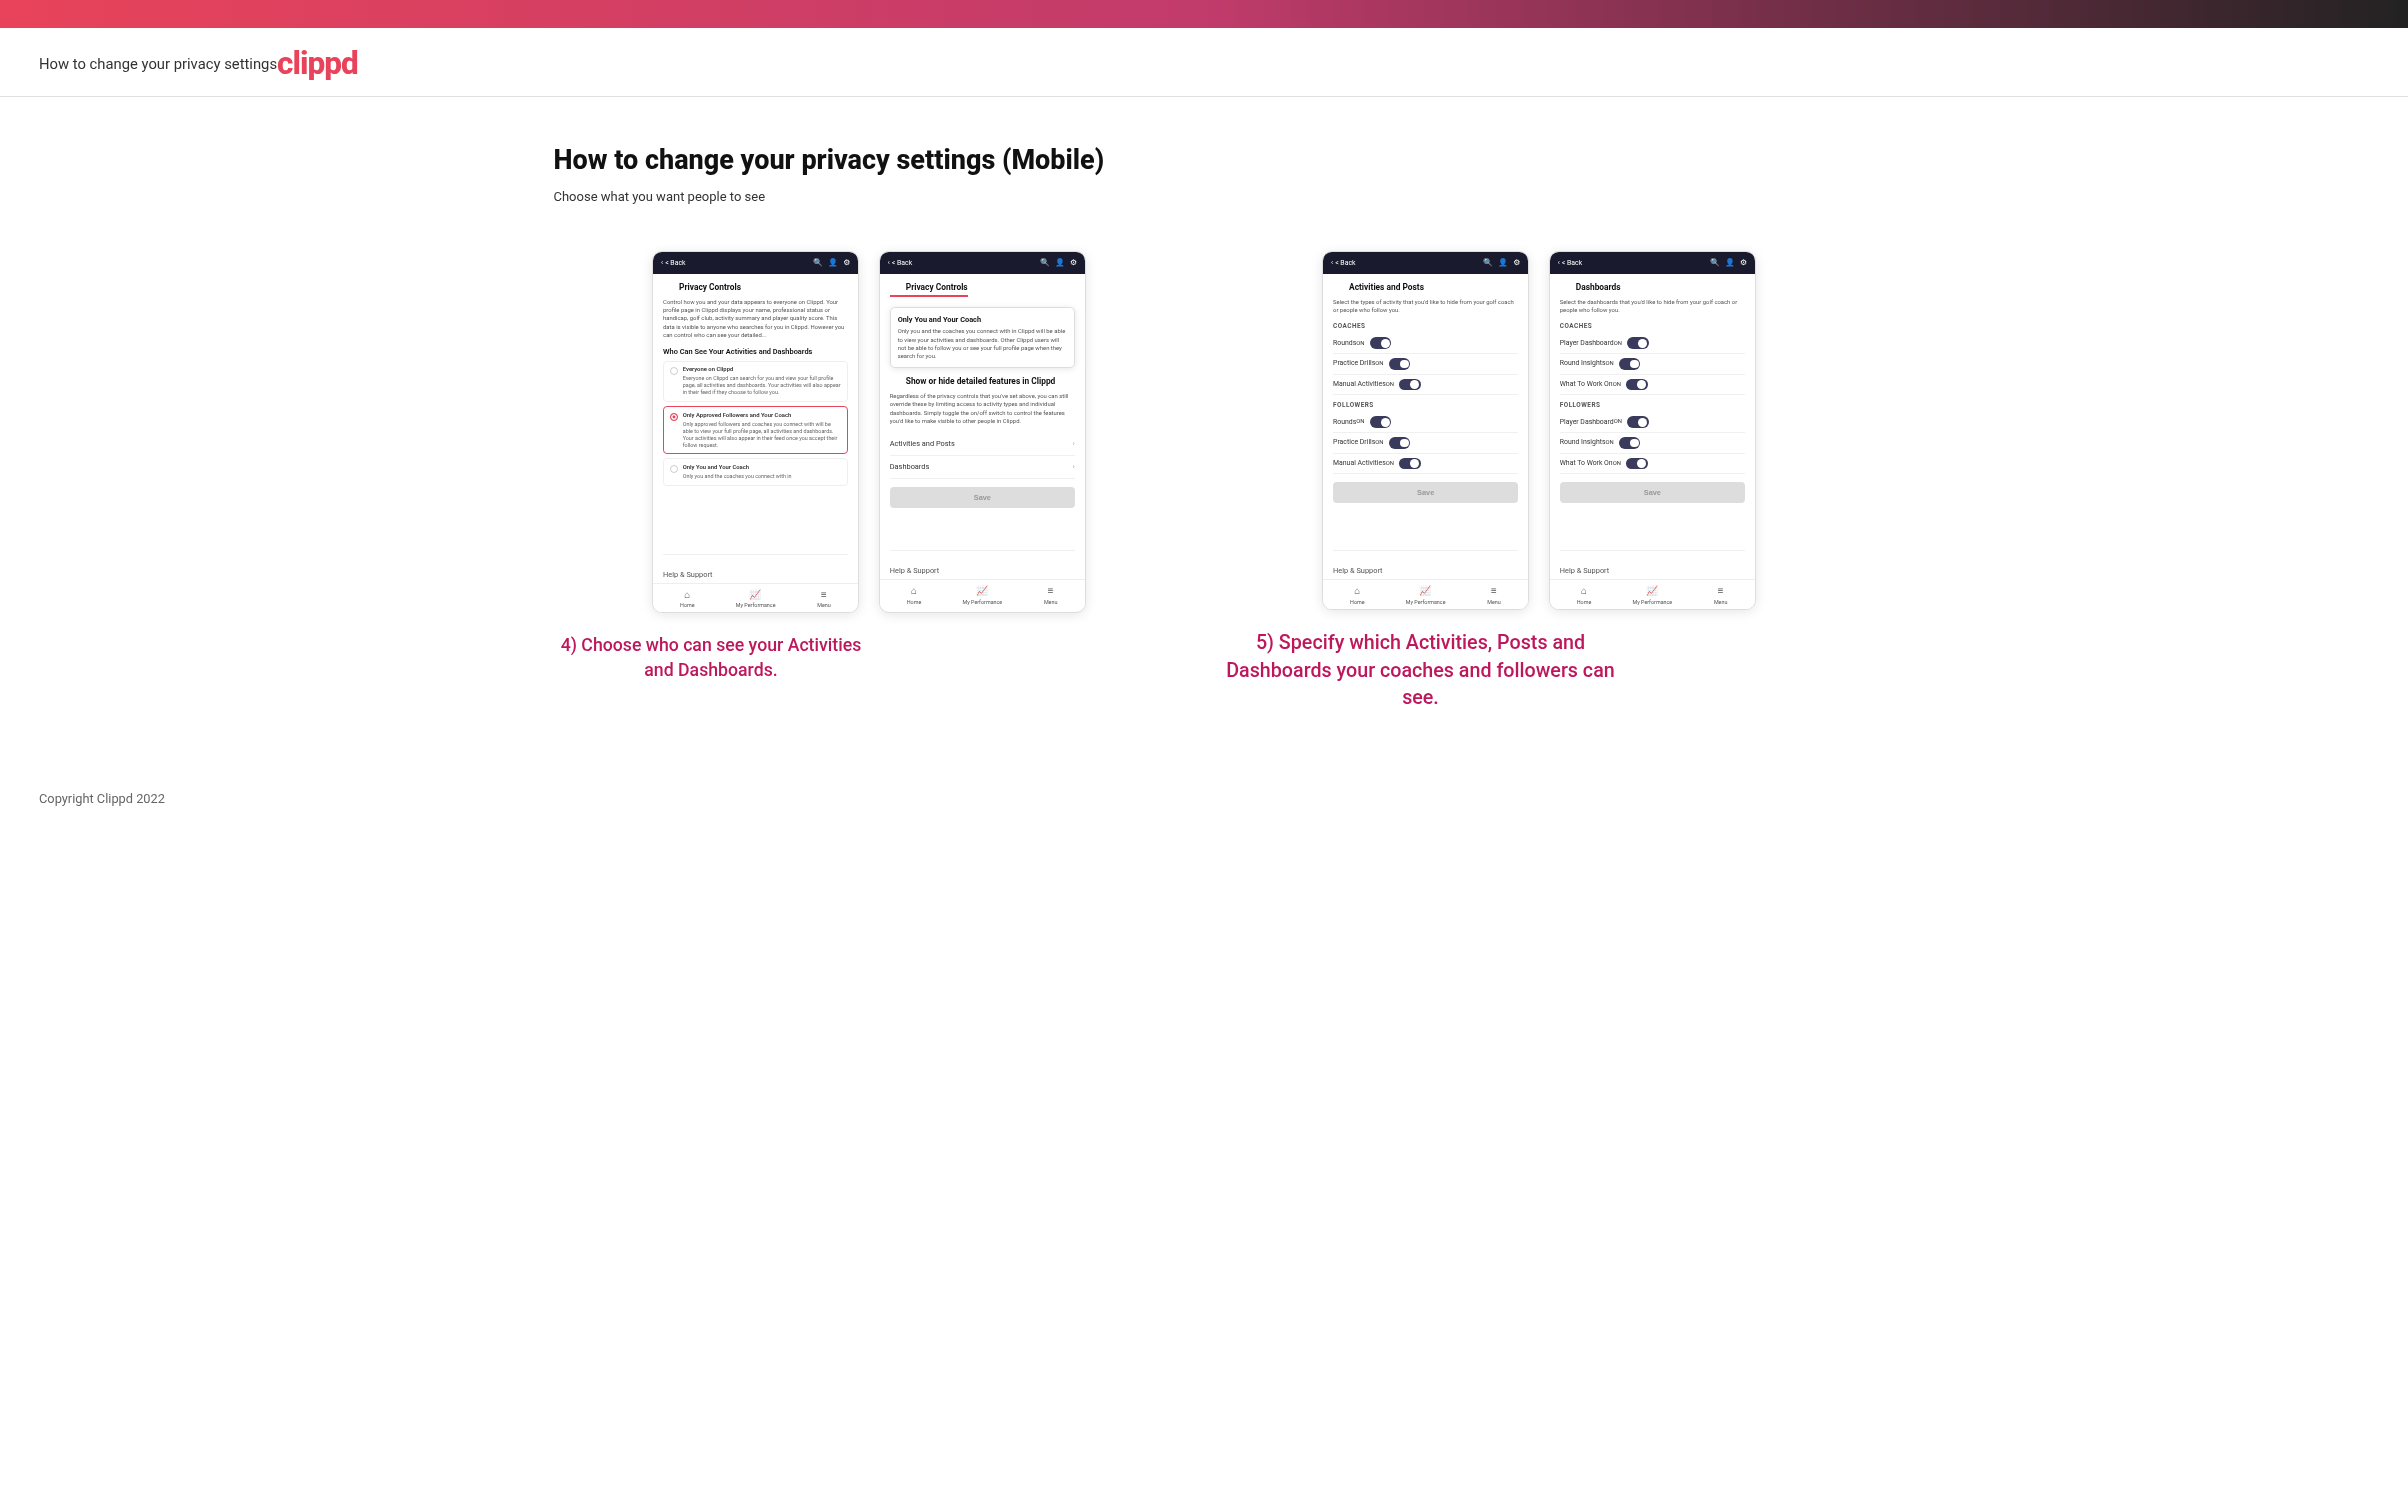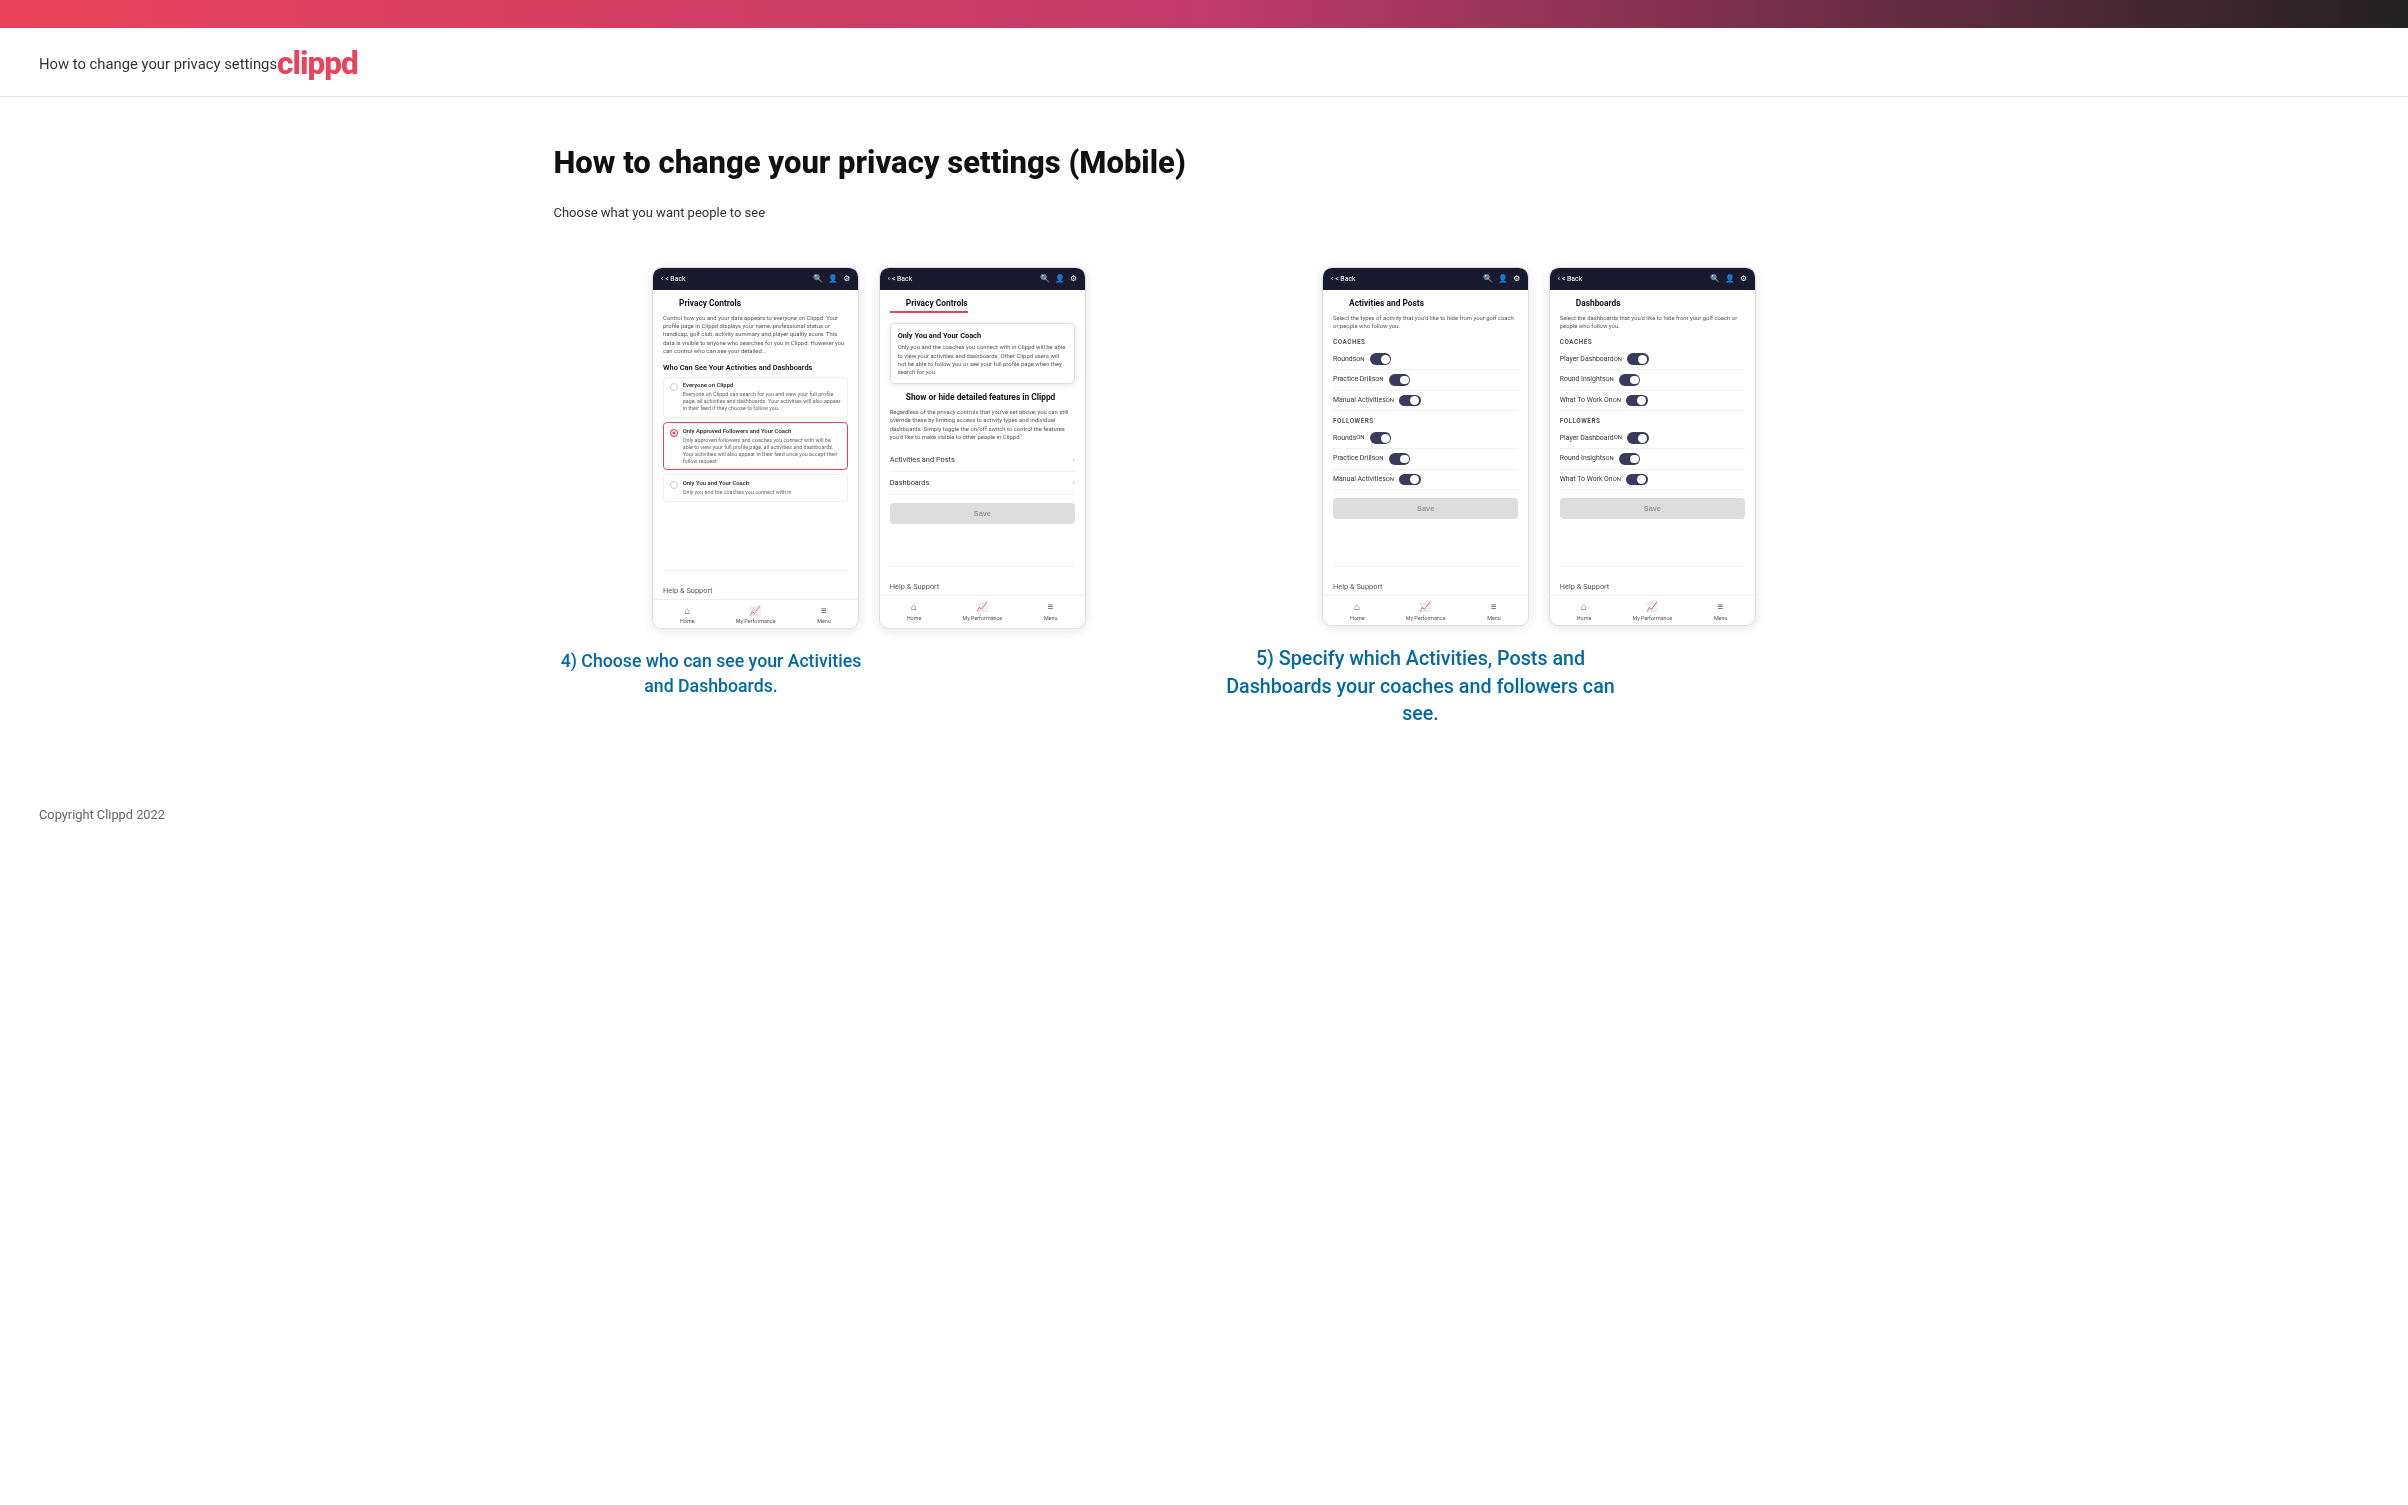--- a/index.html
+++ b/index.html
@@ -36,24 +36,24 @@
     }
 
     
     .main {
       max-width: 1379px;
       margin: 0 auto;
       padding: 47px 39px 59px 39px;
     }
 
     .page-heading {
-      font-size: 31px;
+      font-size: 27px;
       font-weight: 800;
       color: #111;
-      margin-bottom: 24px;
+      margin-bottom: 13px;
     }
     .page-subheading {
       font-size: 13px;
       font-weight: 400;
       color: #333;
       margin-bottom: 47px;
     }
 
     .phone-mockup {
       width: 100%;
@@ -309,21 +309,21 @@
       font-size: 5.9px;
       color: #555;
       line-height: 1.4;
     }
 
     
     .screenshot-caption {
       margin-top: 19.7px;
       font-size: 17.7px;
       font-weight: 500;
-      color: #0369a1;
+      color: #be185d;
       text-align: center;
       max-width: 315px;
       line-height: 1.4;
     }
     .screenshot-caption.large {
       font-size: 19.7px;
       max-width: 394px;
     }
 
     

